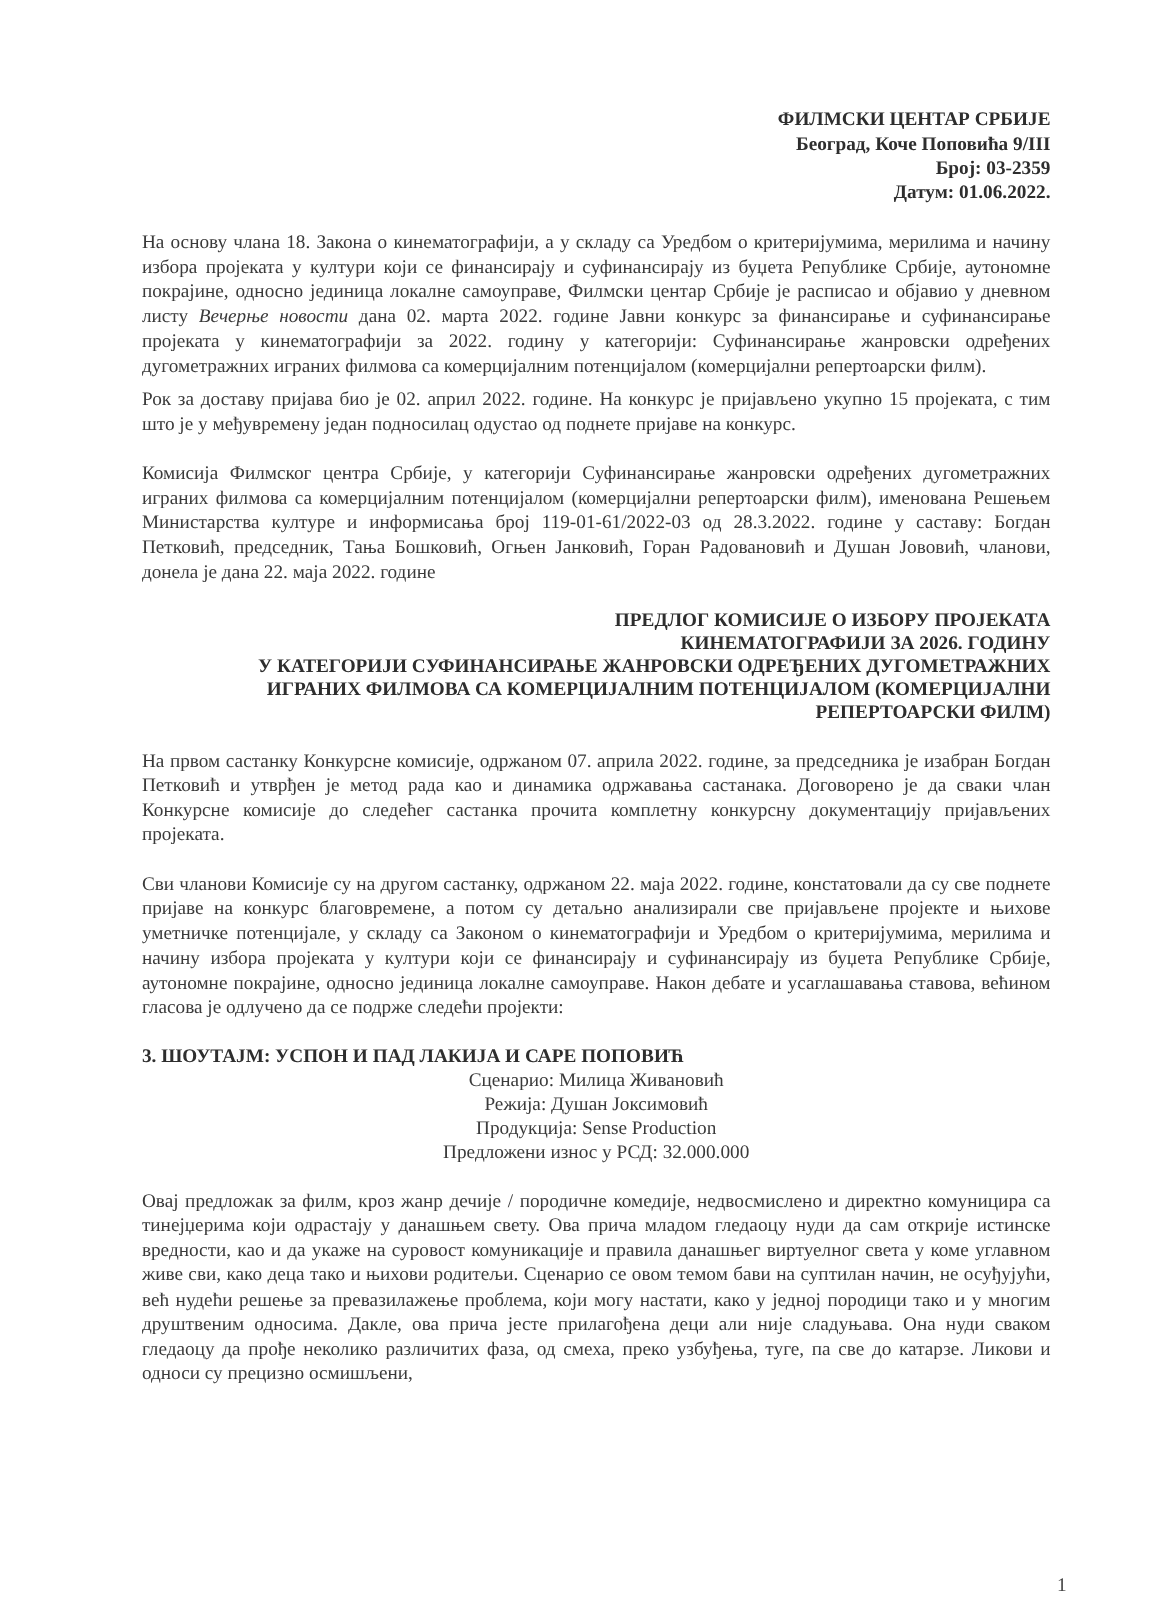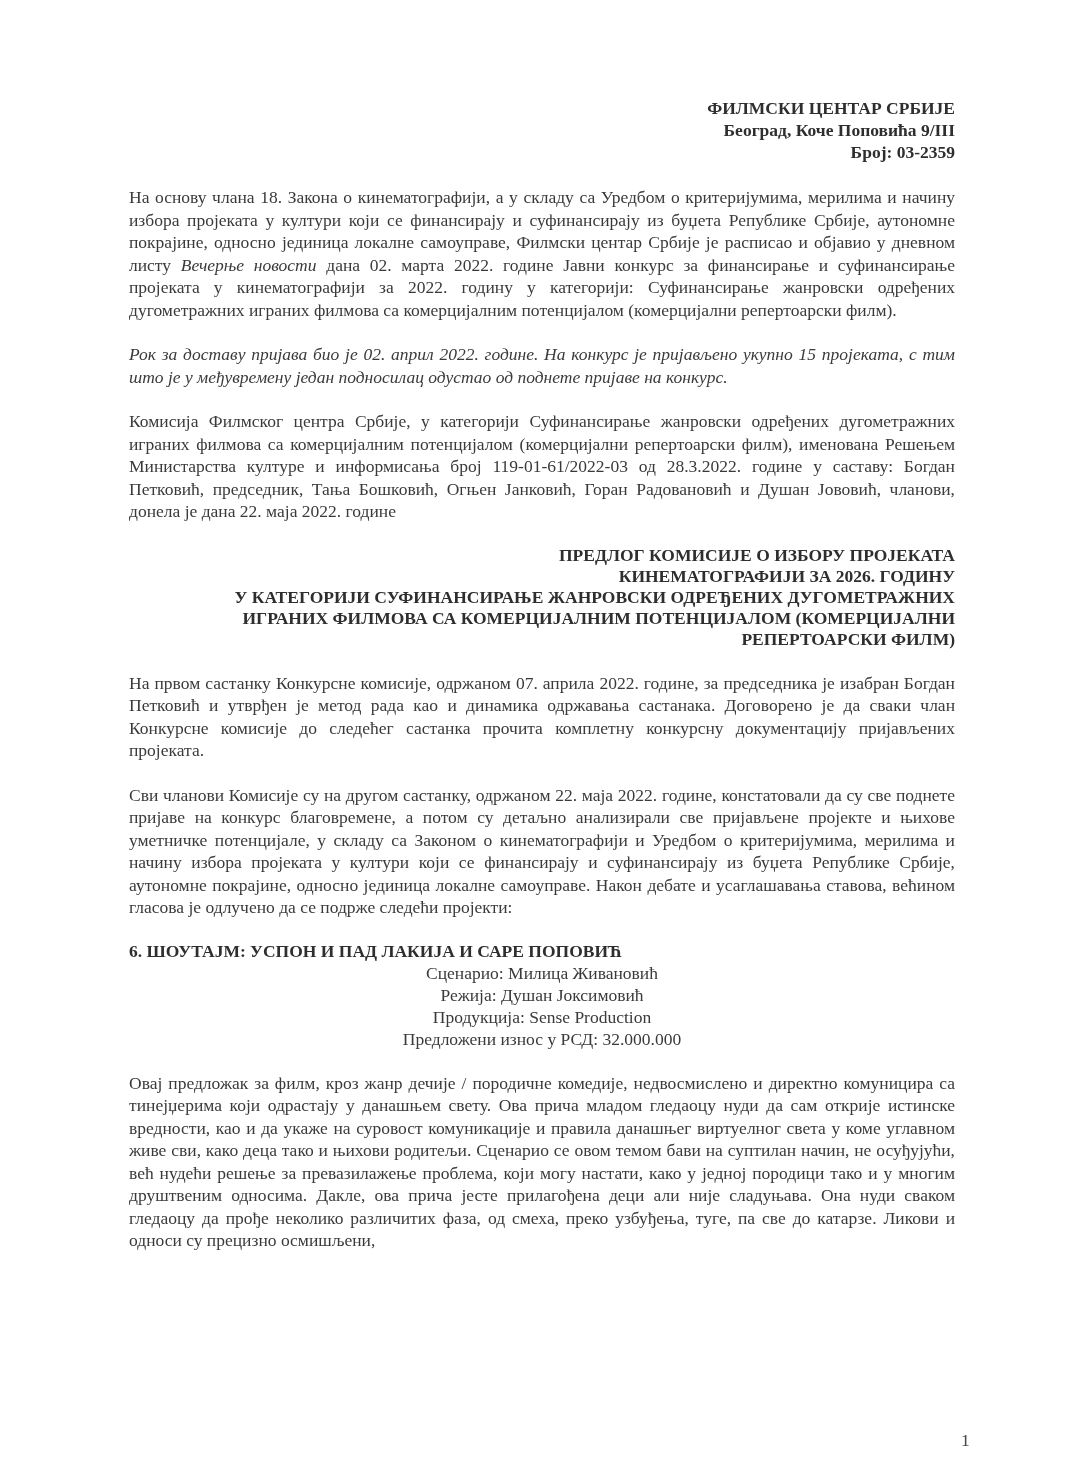--- a/index.html
+++ b/index.html
@@ -2,41 +2,42 @@
 <html><head>
 <meta charset="utf-8">
 <style>
   html, body { margin: 0; padding: 0; background: #ffffff; }
   body { width: 1065px; height: 1467px; position: relative; overflow: hidden;
          font-family: "Liberation Serif", "DejaVu Serif", serif; color: #3a3a3a; }
   .page { position: absolute; left: 129px; top: 97px; width: 826px; }
   .hdr { font-weight: bold; font-size: 17.5px; line-height: 22px; color: #2e2e2e; text-align: right; }
   p { margin: 0; font-size: 17.5px; line-height: 22.5px; text-align: justify; }
   .p1 { margin-top: 23px; }
-  .p2 { margin-top: 22px; font-style: italic; }
+  .p2 { margin-top: 8px; }
   .p3 { margin-top: 22px; }
   .title { margin-top: 22px; text-align: center; font-weight: bold; font-size: 17.5px; line-height: 21px; color: #2e2e2e; }
   .title div { text-align: right; }
   .p4 { margin-top: 22px; }
   .p5 { margin-top: 22px; }
   .proj { margin-top: 21px; }
   .proj-title { font-weight: bold; font-size: 17.5px; line-height: 22px; color: #2e2e2e; }
   .proj-line { font-size: 17.5px; line-height: 22px; text-align: center; }
   .p6 { margin-top: 22px; }
   .pagenum { position: absolute; left: 961px; top: 1430px; font-size: 17.5px; color: #444; }
   em { font-style: italic; }
 </style>
 </head>
 <body>
 
 <div class="page">
   <div>
     <div class="hdr">ФИЛМСКИ ЦЕНТАР СРБИЈЕ</div>
     <div class="hdr">Београд, Коче Поповића 9/III</div>
     <div class="hdr">Број: 03-2359</div>
+    <div class="hdr">Датум: 01.06.2022.</div>
   </div>
 
   <p class="p1"><span>На основу члана 18. Закона о кинематографији, а у складу са Уредбом о критеријумима, мерилима и начину избора пројеката у култури који се финансирају и суфинансирају из буџета Републике Србије, аутономне покрајине, односно јединица локалне самоуправе, Филмски центар Србије је расписао и објавио у дневном листу </span><em>Вечерње новости</em><span> дана 02. марта 2022. године Јавни конкурс за финансирање и суфинансирање пројеката у кинематографији за 2022. годину у категорији: Суфинансирање жанровски одређених дугометражних играних филмова са комерцијалним потенцијалом (комерцијални репертоарски филм).</span></p>
 
   <p class="p2">Рок за доставу пријава био је 02. април 2022. године. На конкурс је пријављено укупно 15 пројеката, с тим што је у међувремену један подносилац одустао од поднете пријаве на конкурс.</p>
 
   <p class="p3">Комисија Филмског центра Србије, у категорији Суфинансирање жанровски одређених дугометражних играних филмова са комерцијалним потенцијалом (комерцијални репертоарски филм), именована Решењем Министарства културе и информисања број 119-01-61/2022-03 од 28.3.2022. године у саставу: Богдан Петковић, председник, Тања Бошковић, Огњен Јанковић, Горан Радовановић и Душан Јововић, чланови, донела је дана 22. маја 2022. године</p>
 
   <div class="title">
     <div>ПРЕДЛОГ КОМИСИЈЕ О ИЗБОРУ ПРОЈЕКАТА</div>
@@ -44,21 +45,21 @@
     <div>У КАТЕГОРИЈИ СУФИНАНСИРАЊЕ ЖАНРОВСКИ ОДРЕЂЕНИХ ДУГОМЕТРАЖНИХ</div>
     <div>ИГРАНИХ ФИЛМОВА СА КОМЕРЦИЈАЛНИМ ПОТЕНЦИЈАЛОМ (КОМЕРЦИЈАЛНИ</div>
     <div>РЕПЕРТОАРСКИ ФИЛМ)</div>
   </div>
 
   <p class="p4">На првом састанку Конкурсне комисије, одржаном 07. априла 2022. године, за председника је изабран Богдан Петковић и утврђен је метод рада као и динамика одржавања састанака. Договорено је да сваки члан Конкурсне комисије до следећег састанка прочита комплетну конкурсну документацију пријављених пројеката.</p>
 
   <p class="p5">Сви чланови Комисије су на другом састанку, одржаном 22. маја 2022. године, констатовали да су све поднете пријаве на конкурс благовремене,  а потом су детаљно анализирали све пријављене пројекте и њихове уметничке потенцијале, у складу са Законом о кинематографији и Уредбом о критеријумима, мерилима и начину избора пројеката у култури који се финансирају и суфинансирају из буџета Републике Србије, аутономне покрајине, односно јединица локалне самоуправе. Након дебате и усаглашавања ставова, већином гласова је одлучено да се подрже следећи пројекти:</p>
 
   <div class="proj">
-    <div class="proj-title">6. ШОУТАЈМ: УСПОН И ПАД ЛАКИЈА И САРЕ ПОПОВИЋ</div>
+    <div class="proj-title">3. ШОУТАЈМ: УСПОН И ПАД ЛАКИЈА И САРЕ ПОПОВИЋ</div>
     <div class="proj-line">Сценарио: Милица Живановић</div>
     <div class="proj-line">Режија: Душан Јоксимовић</div>
     <div class="proj-line">Продукција: Sense Production</div>
     <div class="proj-line">Предложени износ у РСД: 32.000.000</div>
   </div>
 
   <p class="p6">Овај предложак за филм, кроз жанр дечије / породичне комедије, недвосмислено и директно комуницира са тинејџерима који одрастају у данашњем свету. Ова прича младом гледаоцу нуди да сам открије истинске вредности, као и да укаже на суровост комуникације и правила данашњег виртуелног света у коме углавном живе сви, како деца тако и њихови родитељи. Сценарио се овом темом бави на суптилан начин, не осуђујући, већ нудећи решење за превазилажење проблема, који могу настати, како у једној породици тако и у многим друштвеним односима. Дакле, ова прича јесте прилагођена деци али није сладуњава. Она нуди сваком гледаоцу да прође неколико различитих фаза, од смеха, преко узбуђења, туге, па све до катарзе. Ликови и односи су прецизно осмишљени,</p>
 </div>
 
 <div class="pagenum">1</div>

